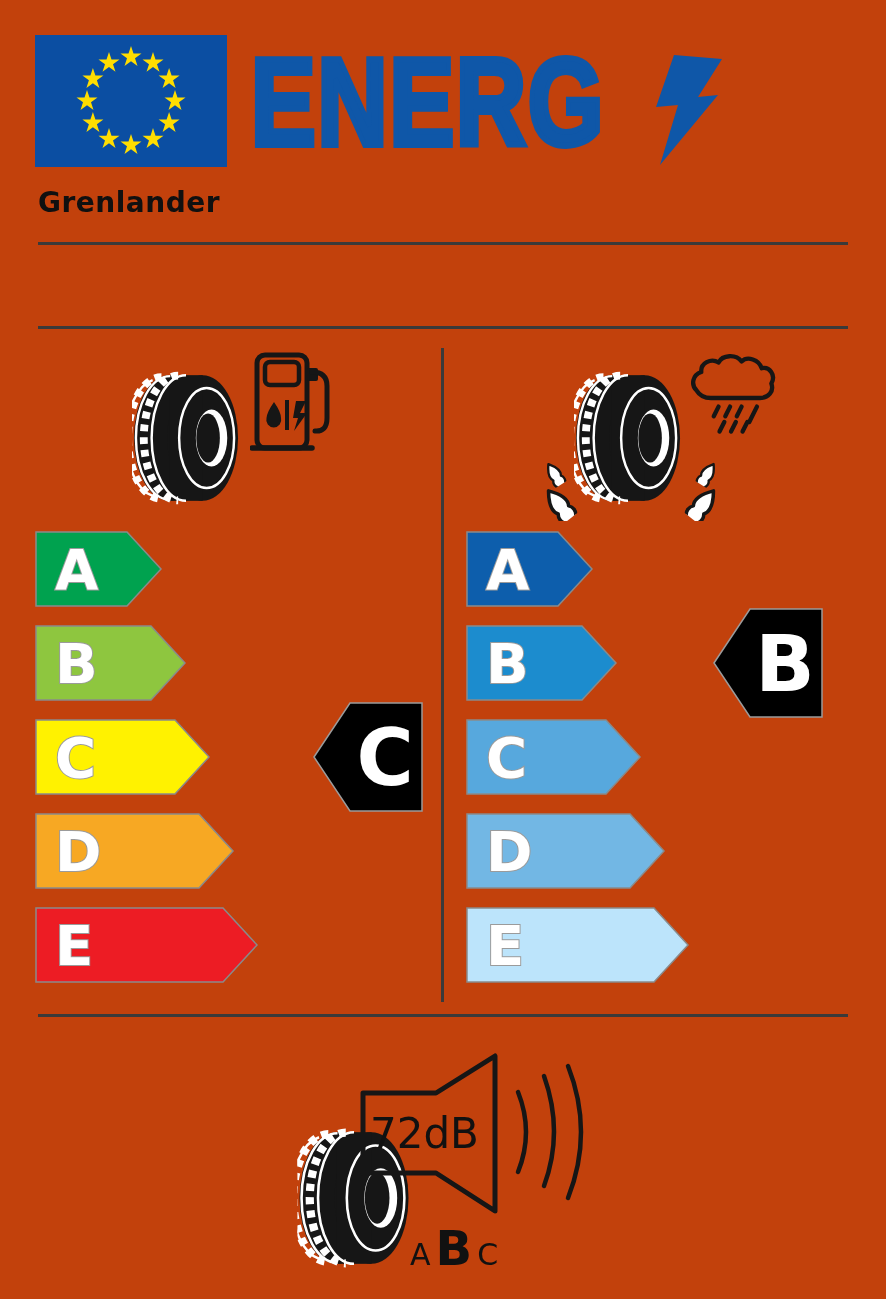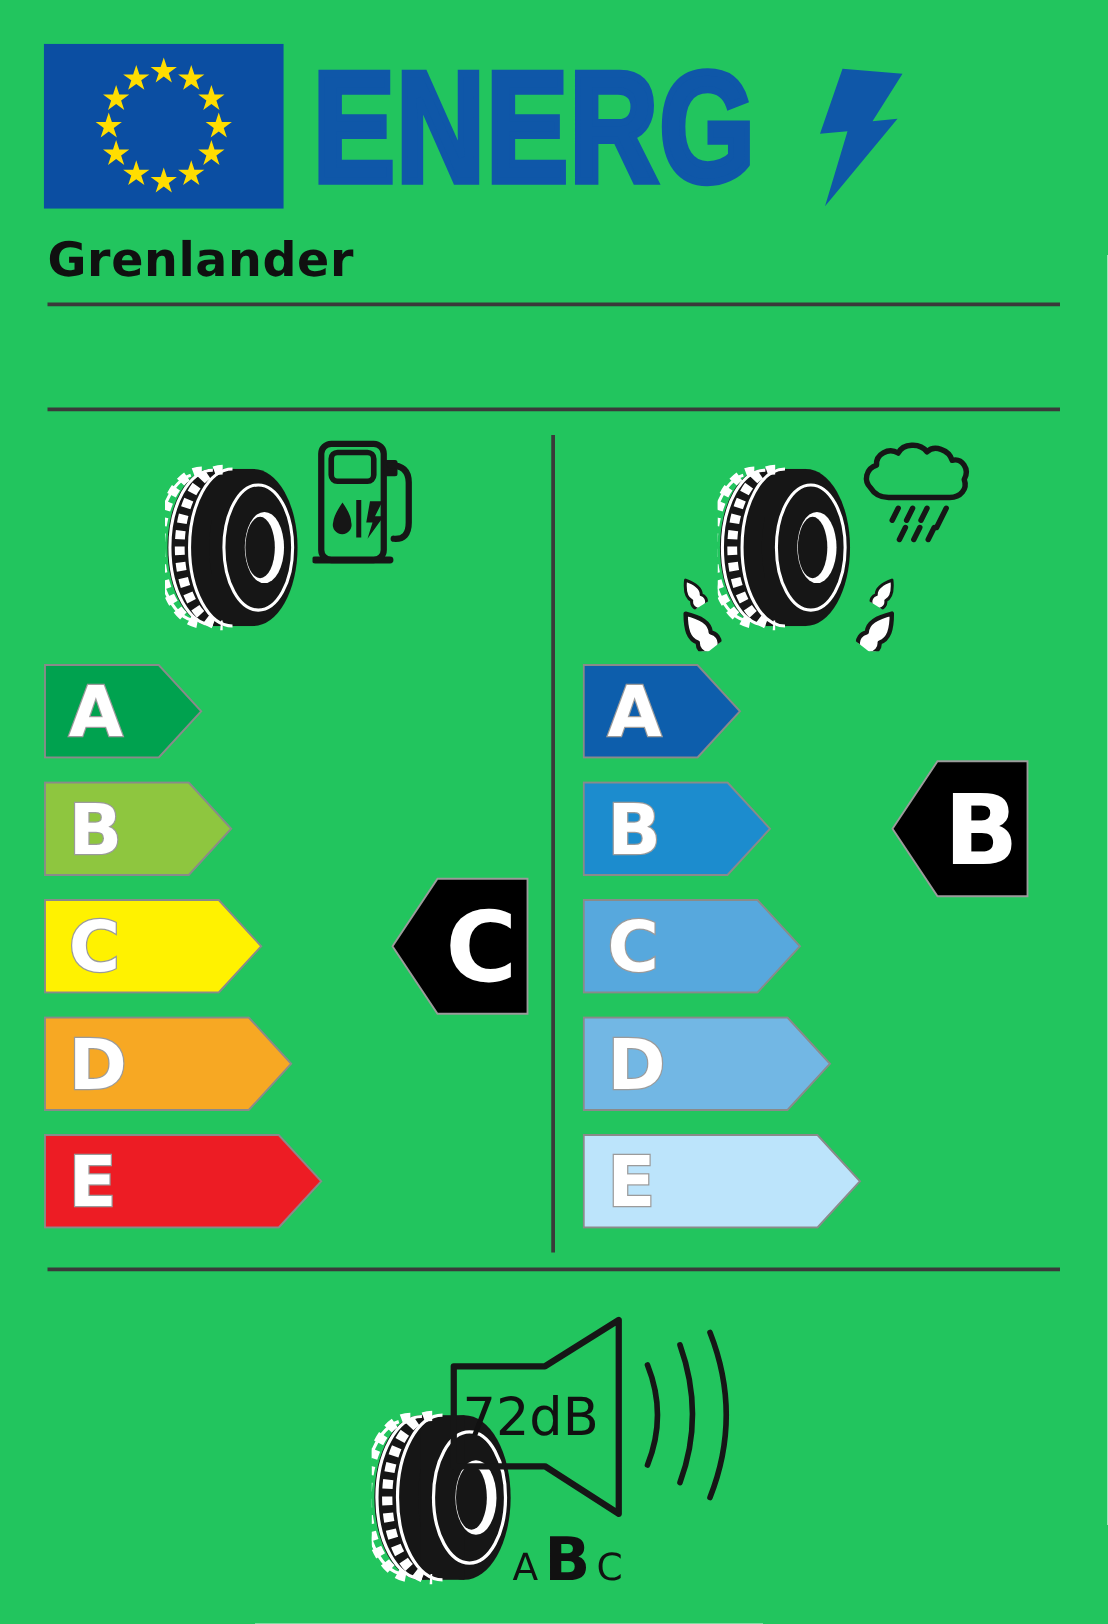--- a/index.html
+++ b/index.html
@@ -1,21 +1,21 @@
 <!DOCTYPE html>
 <html><head>
 <meta charset="utf-8">
 <style>
   html,body{margin:0;padding:0;background:#fff;}
-  .label{position:relative;width:886px;height:1299px;background:#22c55e;overflow:hidden;
+  .label{position:relative;width:886px;height:1299px;background:#c2410c;overflow:hidden;
          font-family:"DejaVu Sans","Liberation Sans",sans-serif;}
   .abs{position:absolute;}
   .rule{position:absolute;left:38px;width:810px;height:3px;background:#3a3a3a;}
   .vdivider{position:absolute;left:441px;top:348px;width:3px;height:654px;background:#3a3a3a;}
-  .brand{position:absolute;left:38px;top:186px;font-size:38px;font-weight:bold;color:#101010;letter-spacing:0.5px;}
+  .brand{position:absolute;left:38px;top:186px;font-size:28px;font-weight:bold;color:#101010;letter-spacing:0.5px;}
   .scale{position:absolute;width:270px;height:460px;}
   .arrow{position:absolute;left:0;display:block;}
   .arrow-letter{font-family:"DejaVu Sans",sans-serif;font-weight:bold;font-size:56px;
                 fill:#ffffff;stroke:#9b9b9b;stroke-width:2px;paint-order:stroke;}
   .badge-letter{font-family:"DejaVu Sans",sans-serif;font-weight:bold;font-size:78px;fill:#ffffff;}
   .energ-text{font-family:"Liberation Sans","DejaVu Sans",sans-serif;font-weight:bold;letter-spacing:2px;}
   .db-text{font-family:"DejaVu Sans",sans-serif;font-size:42px;fill:#111;}
   .abc{position:absolute;left:410px;top:206px;display:flex;align-items:baseline;gap:5px;}
   .nclass{font-size:30px;color:#111;}
   .nclass.sel{font-size:48px;font-weight:bold;}

